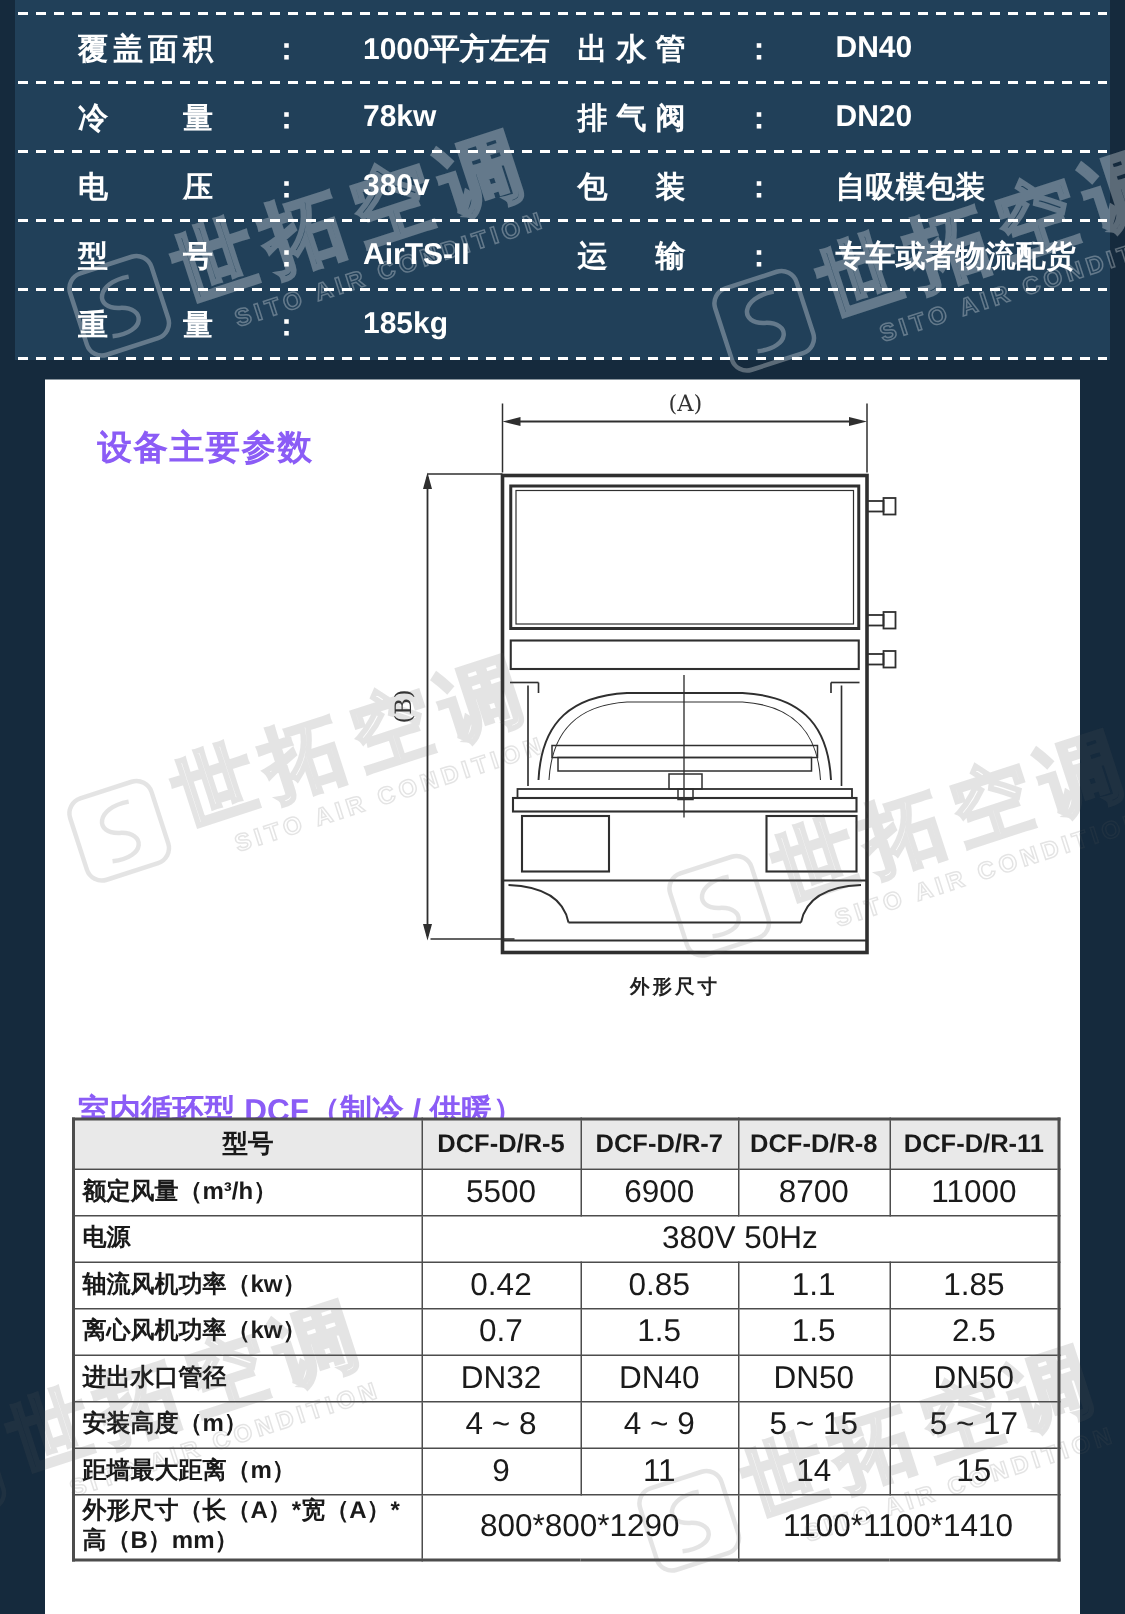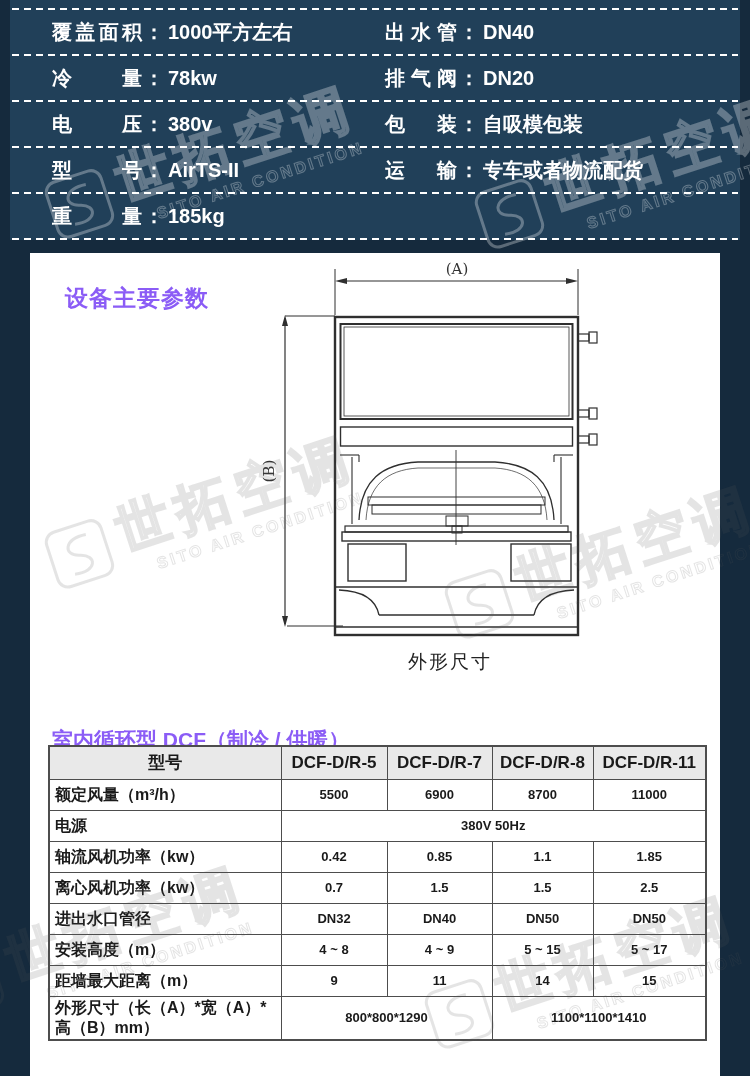--- a/index.html
+++ b/index.html
@@ -16,56 +16,56 @@
     background:#214059; padding-top:8px;
   }
   .dash {
     height:2px; margin:0 2px;
     background:repeating-linear-gradient(to right,#ffffff 0 7px,transparent 7px 12px);
   }
   .spec-row { height:44px; position:relative; }
   .spec-item {
     position:absolute; top:0; height:44px;
     display:flex; align-items:center;
-    color:#ffffff; font-size:20px; font-weight:700;
+    color:#ffffff; font-size:20px; font-weight:700;gap:37px;
   }
   .spec-item.l { left:42px; }
   .spec-item.r { left:375px; }
   .spec-label { display:inline-block; text-align:justify; text-align-last:justify; }
   .spec-item.l .spec-label { width:90px; }
   .spec-item.r .spec-label { width:72px; }
   .spec-colon { margin:0 4px 0 2px; }
 
   
   .card {
     position:absolute; left:30px; top:253px; width:690px; height:900px;
     background:#ffffff;
   }
   .card-title { color:#8b5cf6; font-weight:600; }
   .title1 { position:absolute; left:35px; top:30px; font-size:23px; letter-spacing:1px; }
   .title2 { position:absolute; left:22px; top:473px; font-size:21px; }
 
   .drawing-svg { position:absolute; left:230px; top:5px; width:380px; height:412px; }
   .drawing-caption {
     position:absolute; left:230px; top:396px; width:380px;
-    text-align:center; font-size:19px; font-weight:400; letter-spacing:2px; color:#222;
+    text-align:center; font-size:13px; font-weight:700; letter-spacing:2px; color:#222;
   }
 
   
   .spec-table {
     position:absolute; left:18px; top:492px; width:657px;
     border-collapse:collapse; table-layout:fixed;
     border:2px solid #4d4d4d;
     font-size:16px; color:#1a1a1a;
   }
   .spec-table th, .spec-table td { border:1.5px solid #4d4d4d; background:#fff; }
   .spec-table thead th { background:#e9e9e9; height:33px; font-size:17px; font-weight:600; text-align:center; }
   .spec-table tbody tr { height:31px; }
   .spec-table td.lbl { text-align:left; padding:1px 4px 1px 5px; font-weight:700; line-height:1.25; }
-  .spec-table td.val { text-align:center; font-weight:700; font-size:13px;margin-top:39px; }
+  .spec-table td.val { text-align:center; font-weight:400; font-size:21px;margin-top:39px; }
 
   
   .wm {
     position:absolute; display:flex; align-items:center; gap:10px;
     transform:rotate(-18deg); pointer-events:none; z-index:5; white-space:nowrap;
   }
   .wm-white { --wmc: rgba(255,255,255,0.30); color: rgba(255,255,255,0.30); }
   .wm-gray  { --wmc: rgba(90,90,90,0.16);  color: rgba(90,90,90,0.16); }
   .wm .cn {
     font-size:54px; font-weight:800; letter-spacing:8px;

